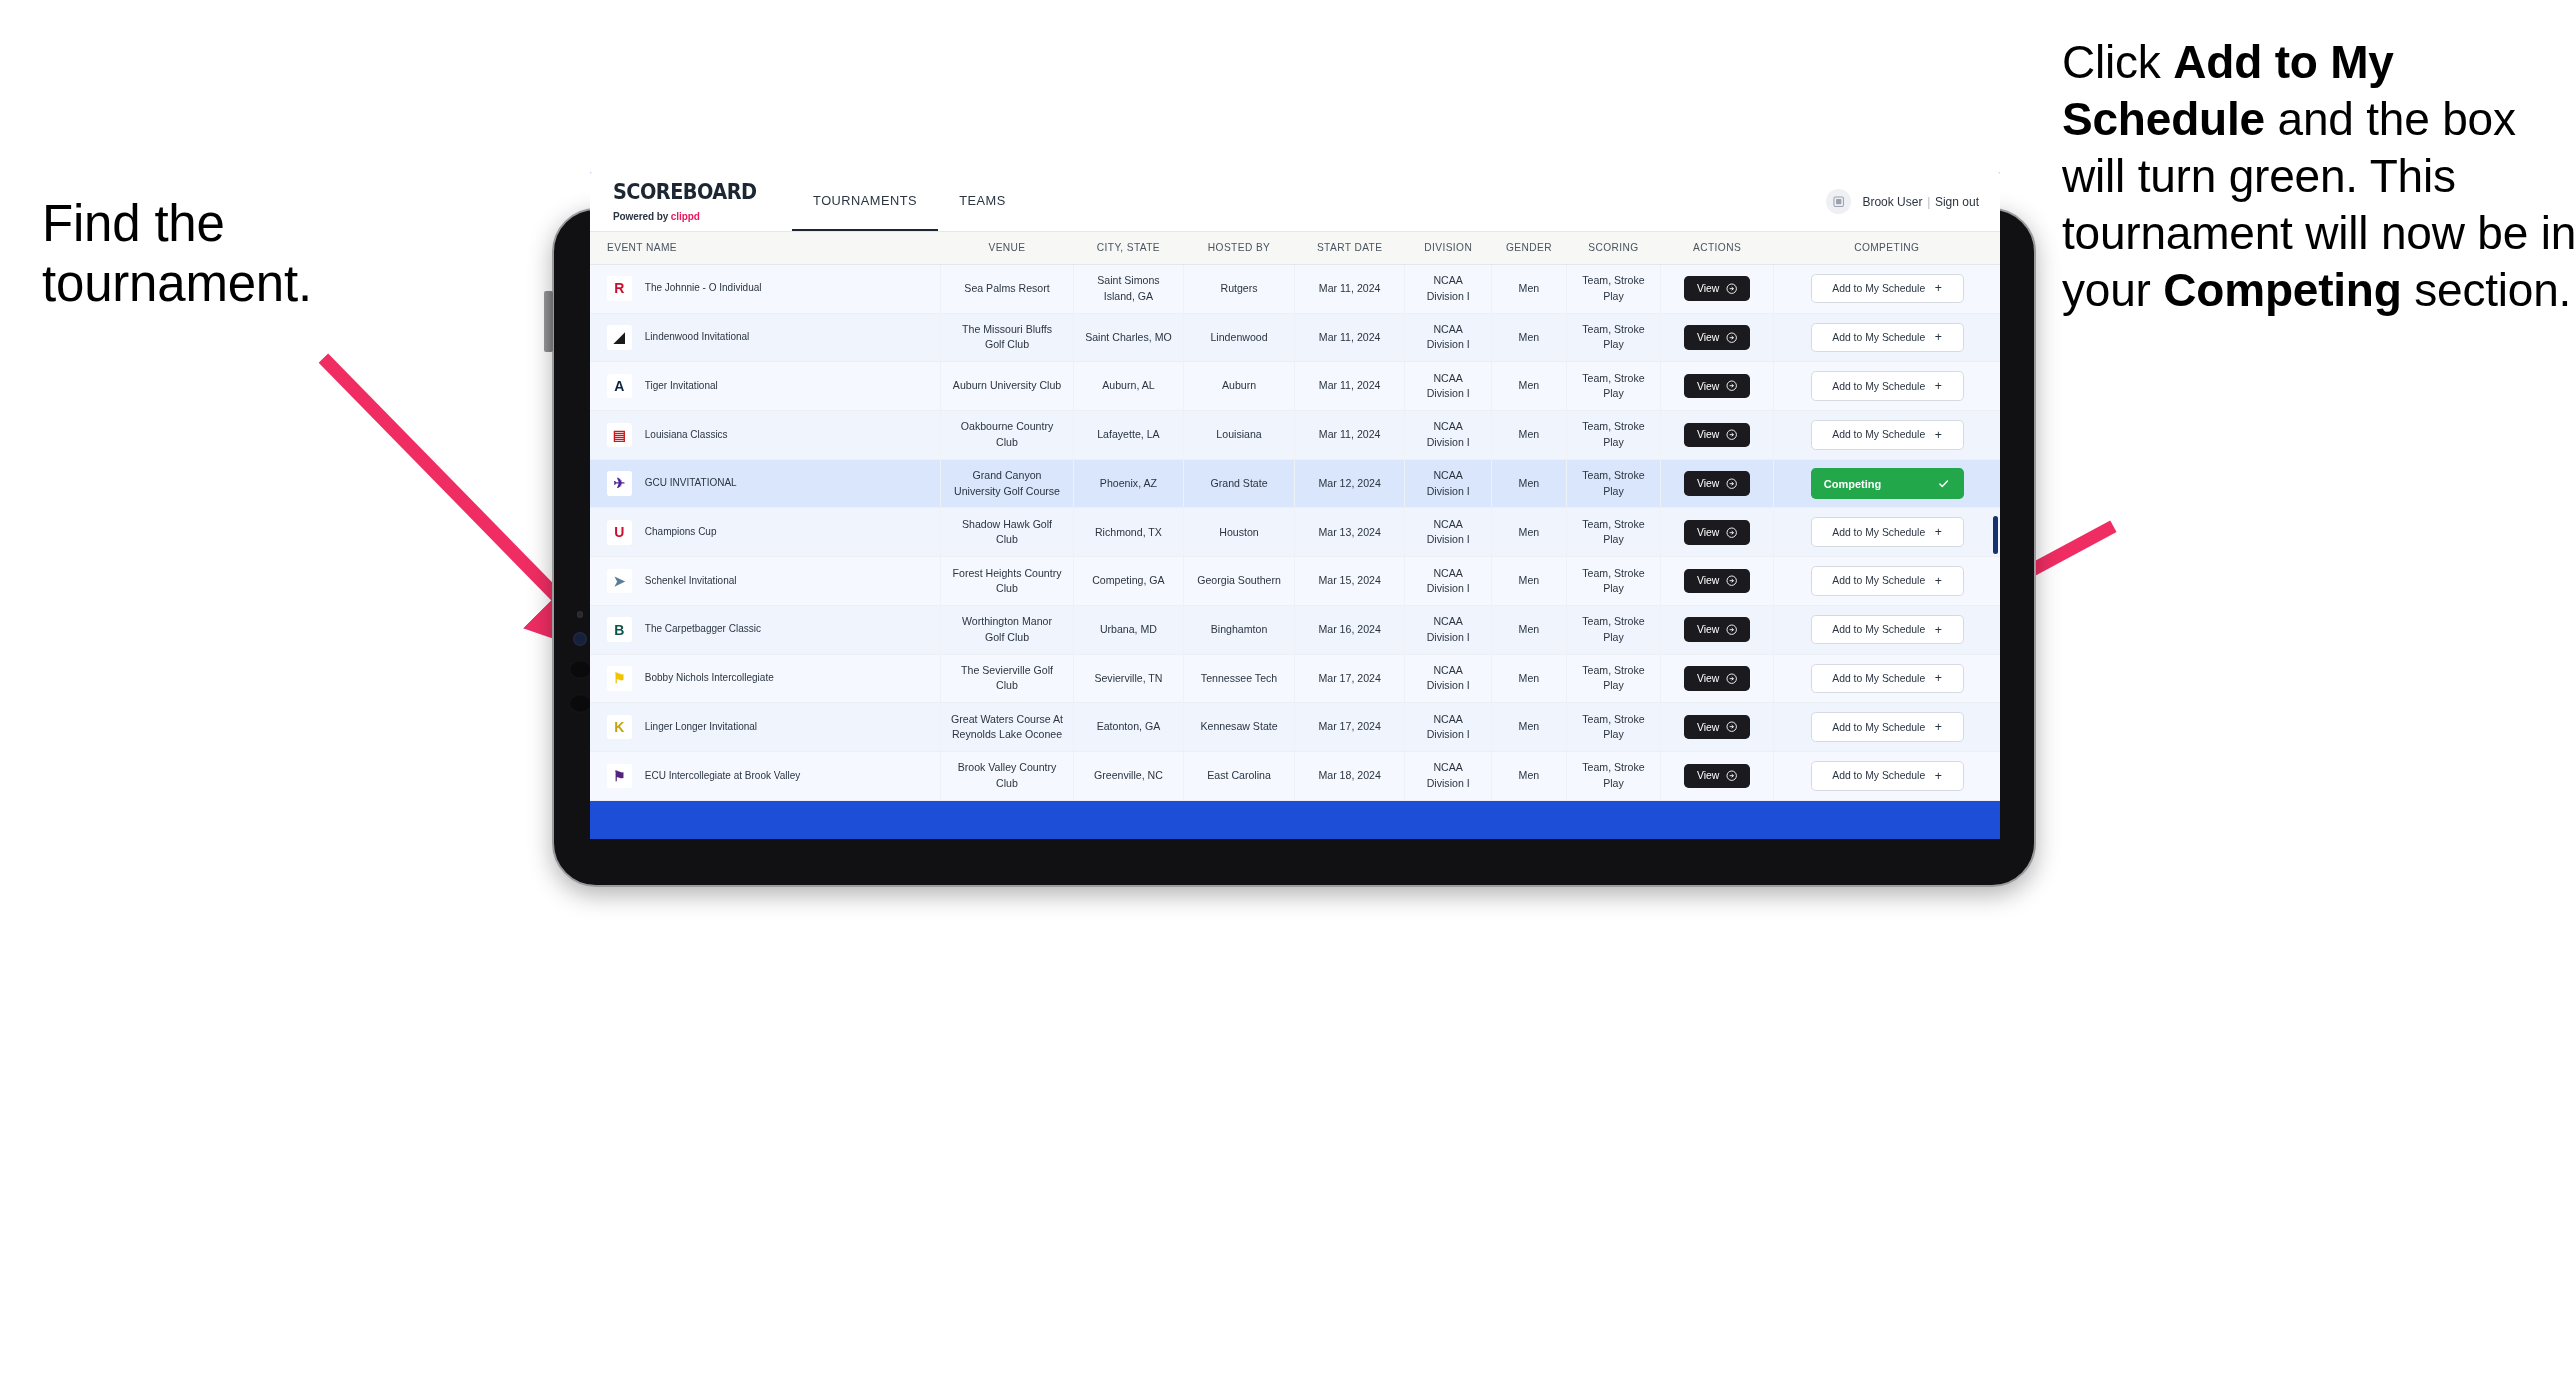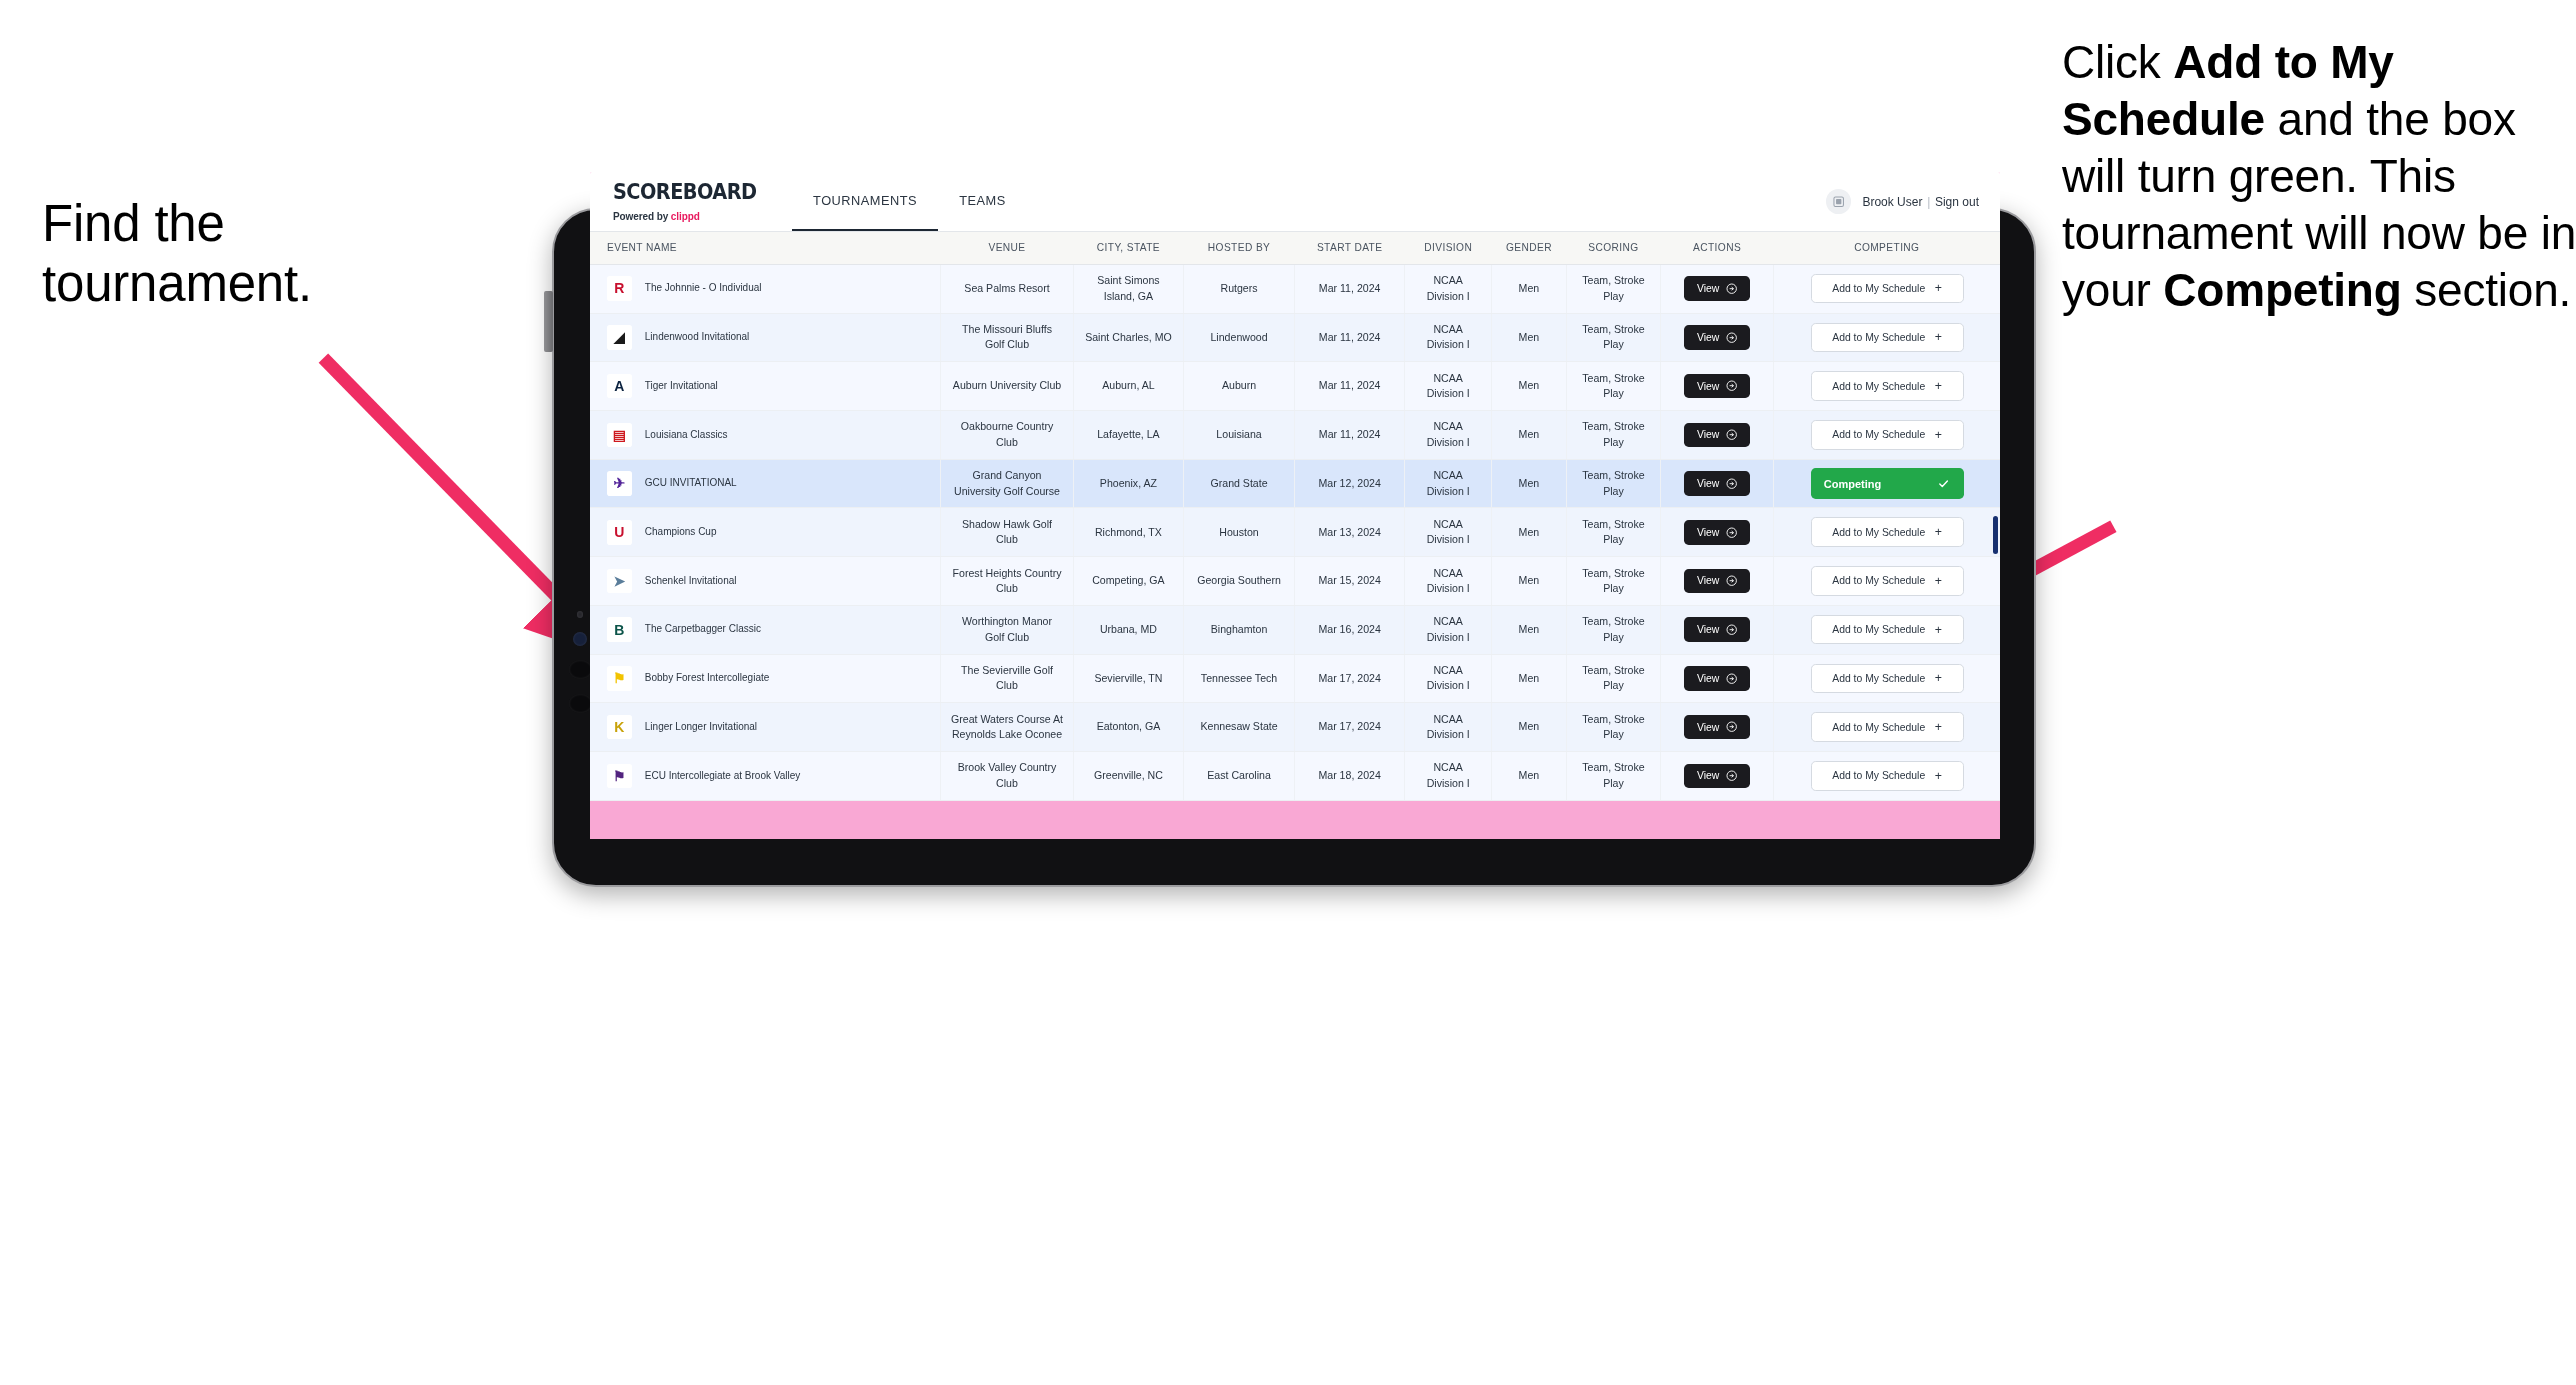--- a/index.html
+++ b/index.html
@@ -62,21 +62,21 @@
   #lens-dot  { left: 24.6px; top: 403px; width: 6.6px;  height: 6.6px;  background:#26262b; }
   #lens-blue { left: 21px; top: 424px; width: 14px; height: 14px; background:#16203a; }
   #lens-a    { left: 17px; top: 452px; width: 23px; height: 19px; }
   #lens-b    { left: 17px; top: 486px; width: 23px; height: 19px; }
 
   
   #screen {
     position: absolute;
     left: 38px; top: -36px;
     width: 1410px; height: 667px;
-    background: #f9a8d4;
+    background: #1d4ed8;
     overflow: hidden;
     border-top-left-radius: 1.9px;
     border-top-right-radius: 1.9px;
   }
 
   
   #app-header {
     display: flex; align-items: stretch;
     height: 60px;
     background: #ffffff;
@@ -484,21 +484,21 @@
                   </button></td>
       <td><button class="add-btn">
            <span>Add to My Schedule</span>
            <span style="font-size:12.3px;line-height:1;">+</span>
          </button></td>
               </tr>
               <tr>
       <td class="event">
         <span class="event-inner">
           <span class="logo" style="background:#ffffff;color:#f2c300">⚑</span>
-          <span class="event-name">Bobby Forest Intercollegiate</span>
+          <span class="event-name">Bobby Nichols Intercollegiate</span>
         </span>
       </td>
       <td>The Sevierville Golf Club</td>
       <td>Sevierville, TN</td>
       <td>Tennessee Tech</td>
       <td>Mar 17, 2024</td>
       <td>NCAA Division I</td>
       <td>Men</td>
       <td>Team, Stroke Play</td>
       <td><button class="view-btn">

